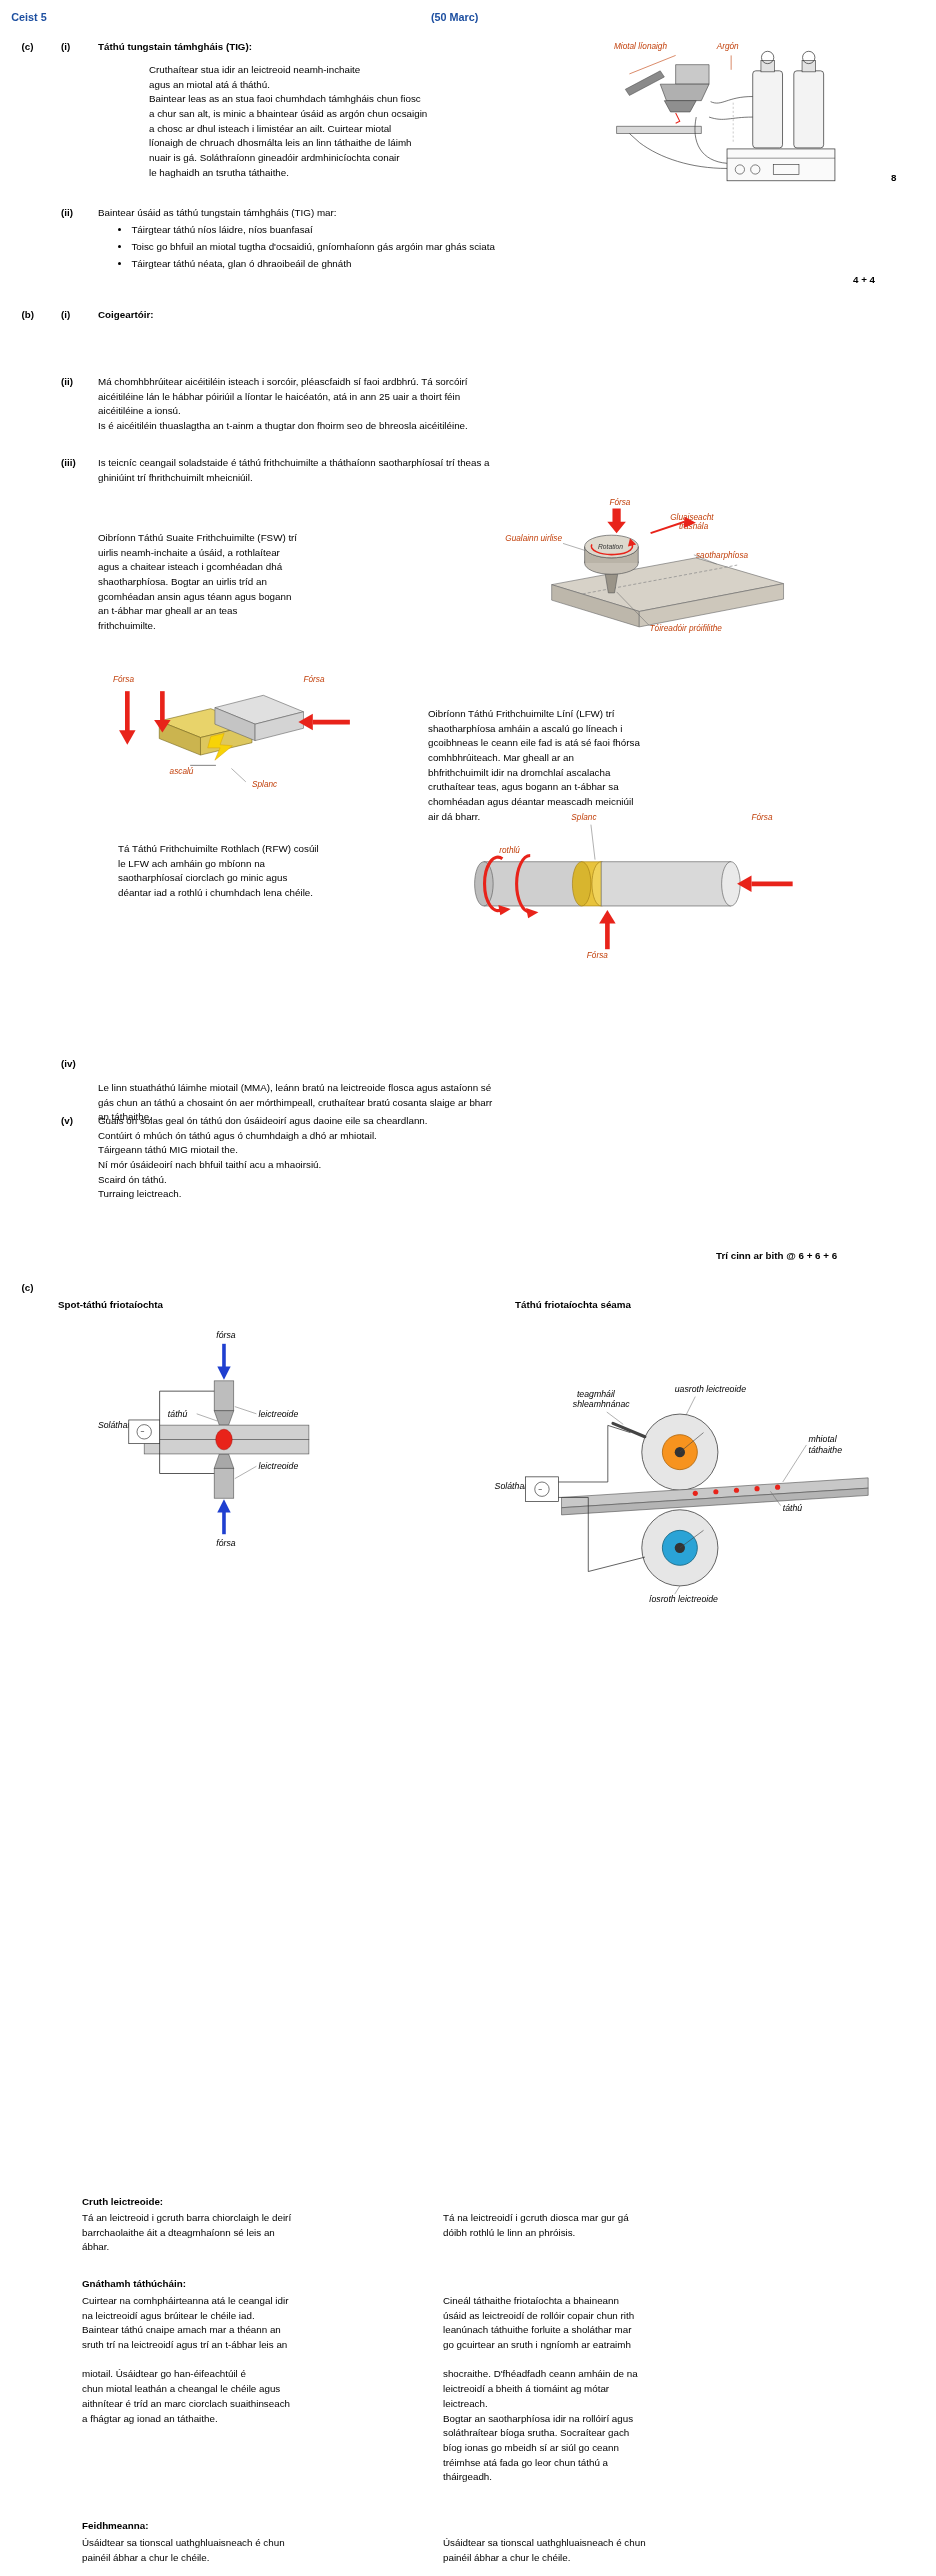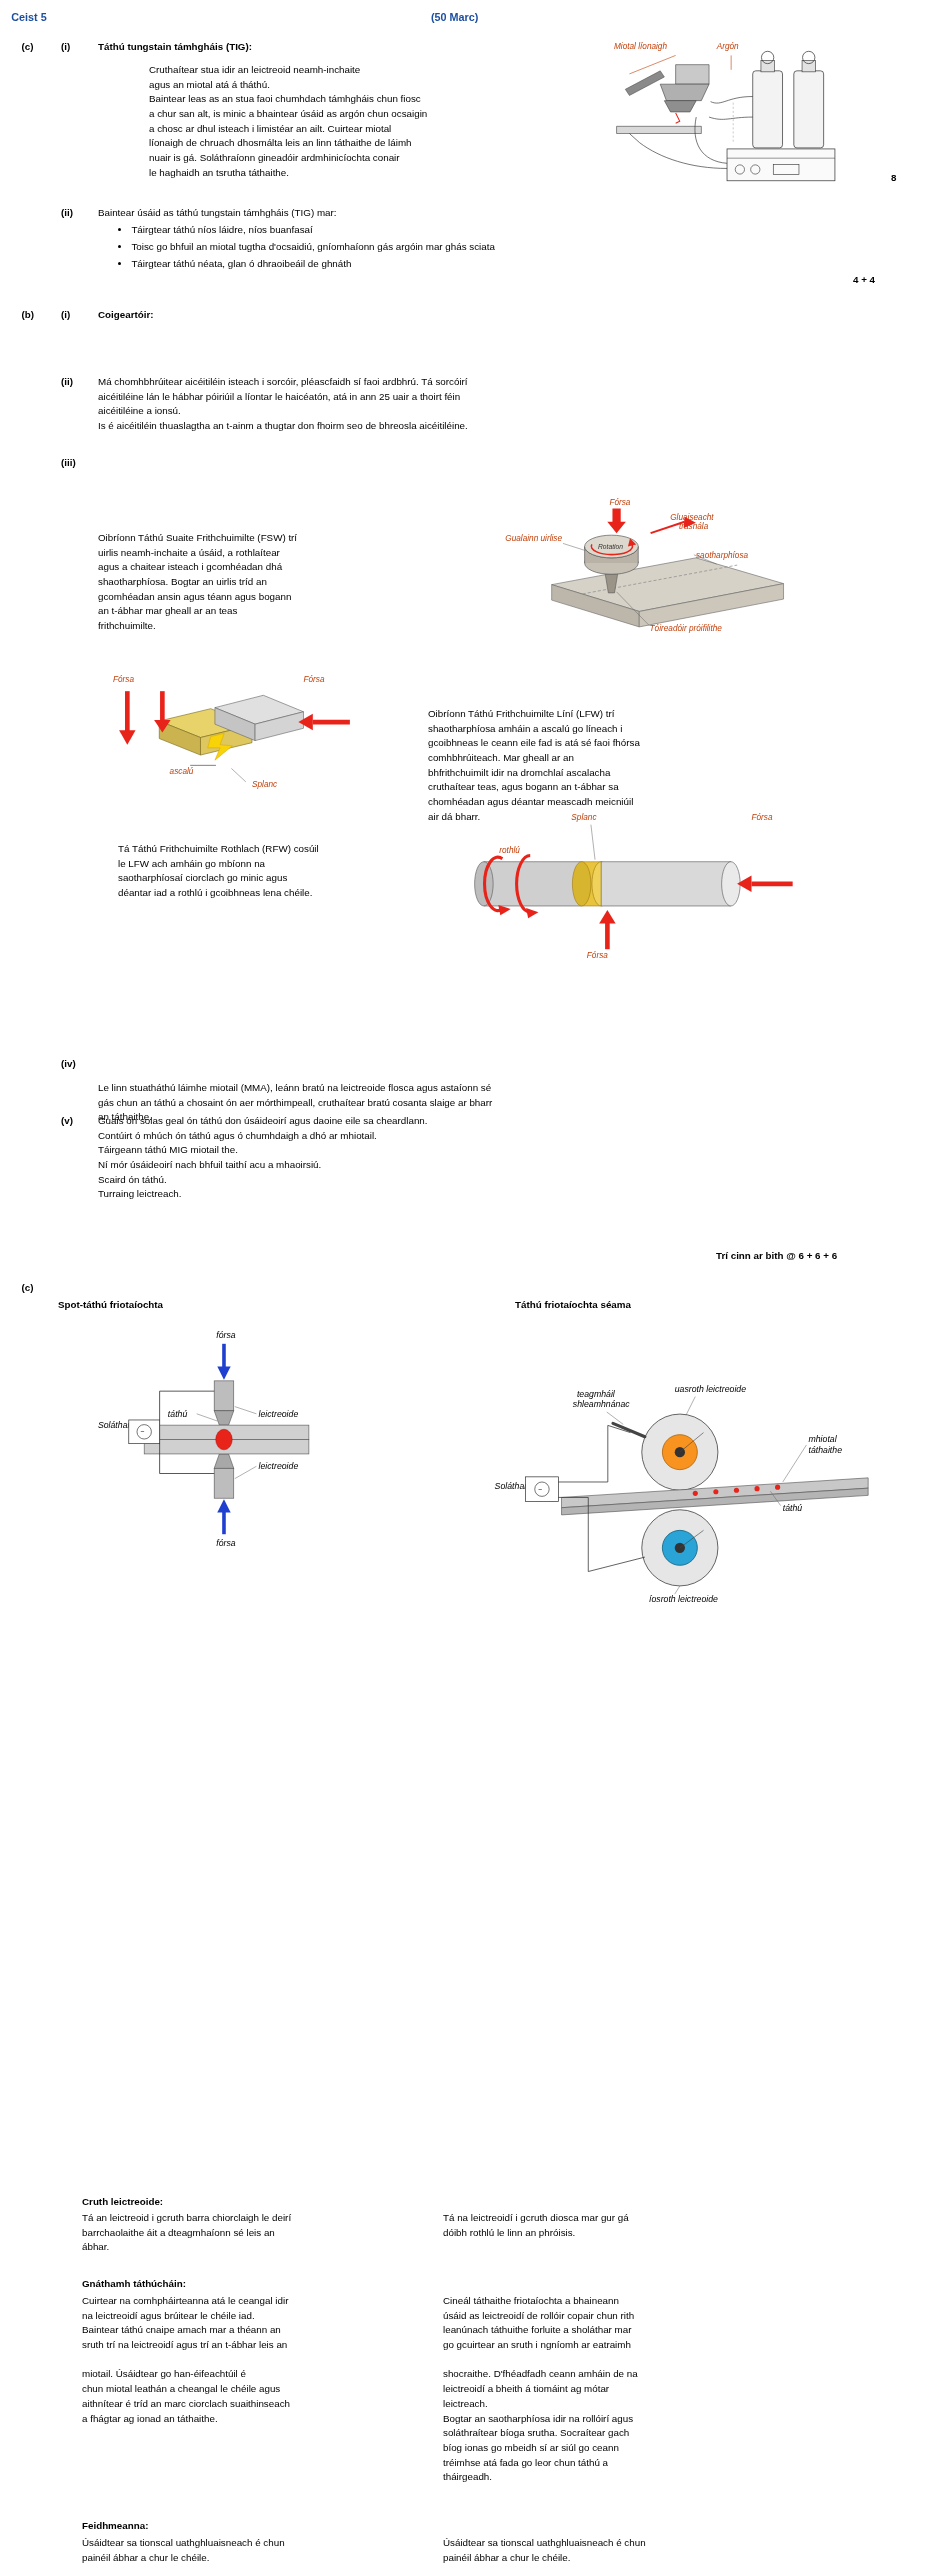--- a/index.html
+++ b/index.html
@@ -124,20 +124,22 @@
   <div class="blk bold" style="left:61px; top:308px;">(i)</div>
   <div class="blk bold" style="left:98px; top:308px;">Coigeartóir:</div>
 
   <div class="blk bold" style="left:61px; top:375px;">(ii)</div>
   <div class="blk txt" style="left:98px; top:375px; width:762px;">Má chomhbhrúitear aicéitiléin isteach i sorcóir, pléascfaidh sí faoi ardbhrú. Tá sorcóirí
 aicéitiléine lán le hábhar póiriúil a líontar le haicéatón, atá in ann 25 uair a thoirt féin
 aicéitiléine a ionsú.
 Is é aicéitiléin thuaslagtha an t-ainm a thugtar don fhoirm seo de bhreosla aicéitiléine.</div>
 
   <div class="blk bold" style="left:61px; top:456px;">(iii)</div>
+  <div class="blk txt" style="left:98px; top:456px; width:762px;">Is teicníc ceangail soladstaide é táthú frithchuimilte a tháthaíonn saotharphíosaí trí theas a
+ghiniúint trí fhrithchuimilt mheicniúil.</div>
 
   <div class="blk txt" style="left:98px; top:531px; width:289px;">Oibríonn Táthú Suaite Frithchuimilte (FSW) trí
 uirlis neamh-inchaite a úsáid, a rothlaítear
 agus a chaitear isteach i gcomhéadan dhá
 shaotharphíosa. Bogtar an uirlis tríd an
 gcomhéadan ansin agus téann agus bogann
 an t-ábhar mar gheall ar an teas
 frithchuimilte.</div>
 
   <div class="fig-fsw" style="left:428px; top:497px; width:371px; height:165px;">
@@ -211,21 +213,21 @@
       <polygon points="140,118 172,118 156,142" fill="#e8231a"></polygon>
 
       <line x1="210" y1="206" x2="260" y2="206" stroke="#333" stroke-width="1.2"></line>
       <line x1="318" y1="238" x2="290" y2="212" stroke="#666" stroke-width="1"></line>
     </svg>
   </div>
 
   <div class="blk txt" style="left:118px; top:842px; width:340px;">Tá Táthú Frithchuimilte Rothlach (RFW) cosúil
 le LFW ach amháin go mbíonn na
 saotharphíosaí ciorclach go minic agus
-déantar iad a rothlú i gcoibhneas lena chéile.</div>
+déantar iad a rothlú i chumhdach lena chéile.</div>
 
   <div class="fig-rfw" style="left:453px; top:804px; width:422px; height:170px;">
     <svg width="422" height="170" viewBox="0 0 820 330" style="font-size:19px">
       <text x="230" y="30" font-size="16" font-style="italic" fill="#c2410c">Splanc</text>
       <text x="580" y="30" font-size="16" font-style="italic" fill="#c2410c">Fórsa</text>
       <text x="90" y="96" font-size="16" font-style="italic" fill="#c2410c">rothlú</text>
       <text x="260" y="300" font-size="16" font-style="italic" fill="#c2410c">Fórsa</text>
 
       <path d="M60 112 L250 112 L250 198 L60 198 Z" fill="#cfcfcf" stroke="#5a5a5a" stroke-width="1.2"></path>
       <ellipse cx="60" cy="155" rx="18" ry="43" fill="#bdbdbd" stroke="#5a5a5a" stroke-width="1.2"></ellipse>

